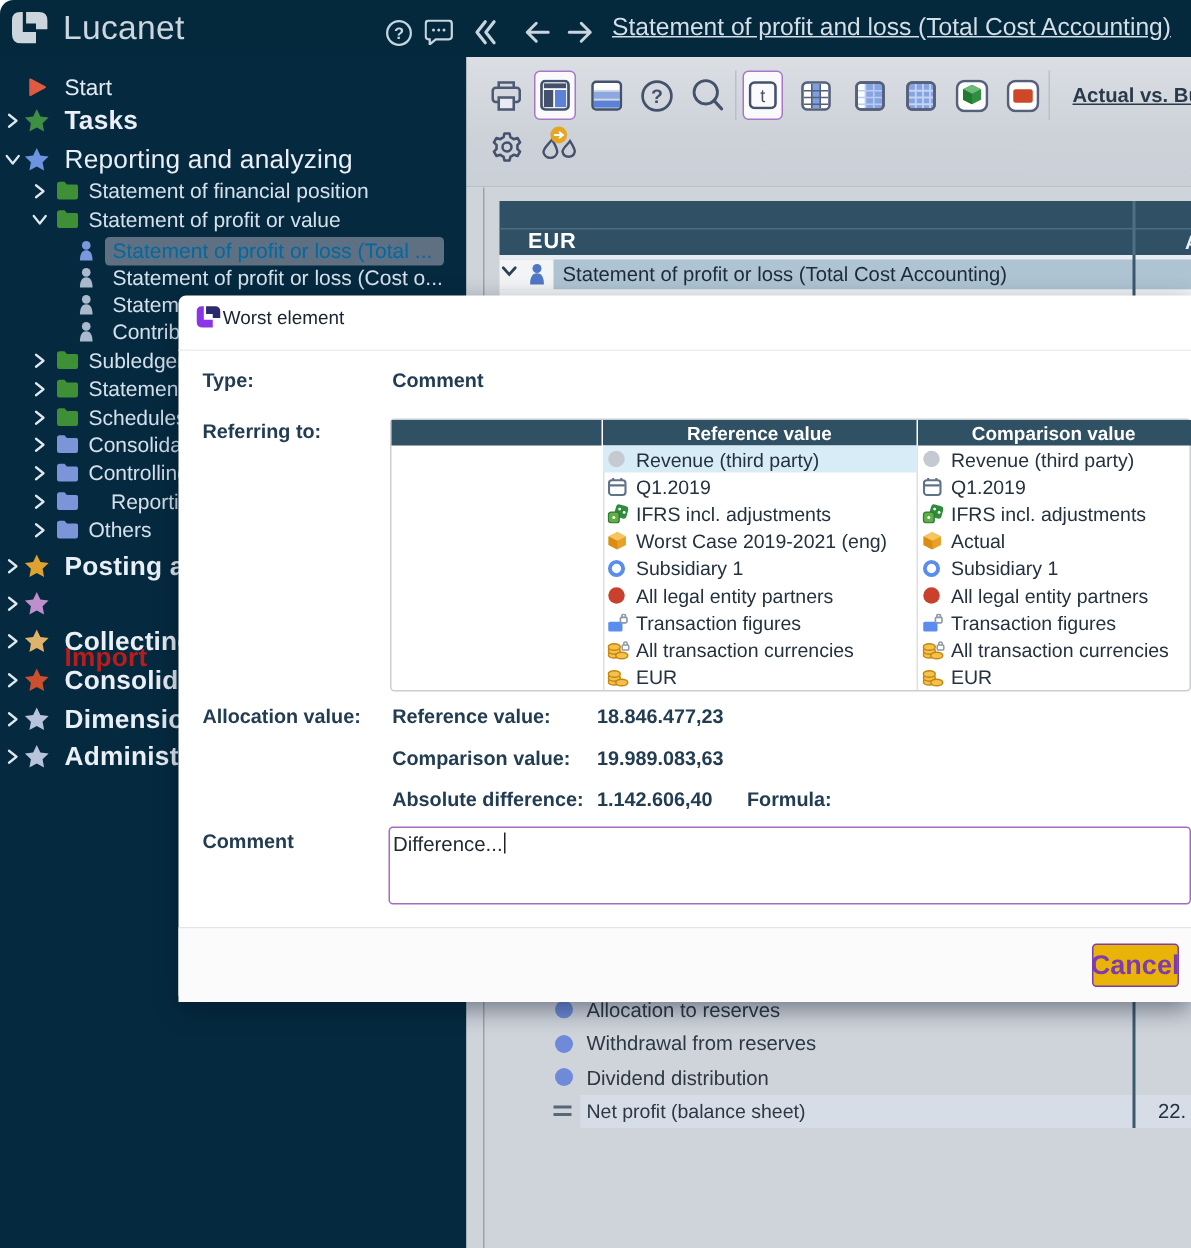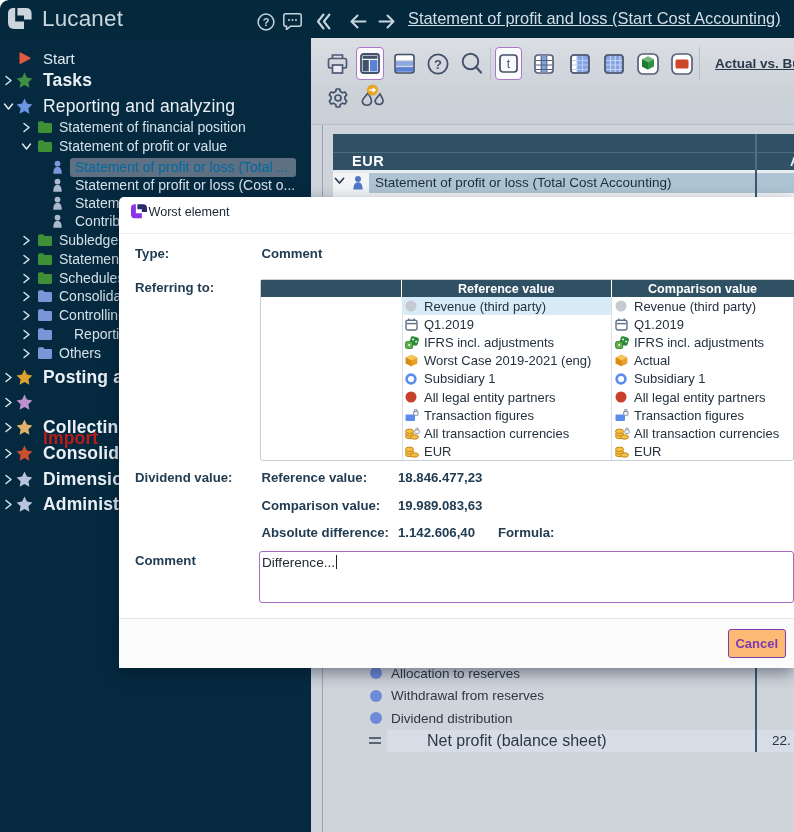--- a/index.html
+++ b/index.html
@@ -45,21 +45,21 @@
     </svg>
 <div class="abs row" style="left:391px;top:685.5px;height:20px;color:#2c3844;font-size:13.5px;">Withdrawal from reserves</div>
 <svg class="abs" style="left:369.5px;top:712px;" width="12" height="12" viewBox="0 0 12 12">
       <circle cx="6" cy="6" r="6" fill="#6e8ad8"></circle>
     </svg>
 <div class="abs row" style="left:391px;top:708px;height:20px;color:#2c3844;font-size:13.5px;">Dividend distribution</div>
 <div class="abs" style="left:387px;top:729.5px;width:368px;height:22px;background:#d7dde7;"></div>
 <div class="abs" style="left:757px;top:729.5px;width:37px;height:22px;background:#d7dde7;"></div>
 <div class="abs" style="left:369px;top:737px;width:12px;height:2.2px;background:#5a6675;"></div>
 <div class="abs" style="left:369px;top:742px;width:12px;height:2.2px;background:#5a6675;"></div>
-<div class="abs row" style="left:391px;top:730.5px;height:20px;color:#2c3844;font-size:16px;margin-left:36px;">Net profit (balance sheet)</div>
+<div class="abs row" style="left:391px;top:730.5px;height:20px;color:#2c3844;font-size:13px;">Net profit (balance sheet)</div>
 <div class="abs row" style="left:772px;top:730.5px;height:20px;color:#253243;font-size:13.5px;">22.</div>
 <div class="abs" style="left:755px;top:668px;width:1.6px;height:84px;background:#3c5a6e;"></div>
 <svg class="abs" style="left:327px;top:53px;" width="21" height="22" viewBox="0 0 21 22">
 <path d="M5.5 5.5 L5.5 2 L15.5 2 L15.5 5.5" fill="none" stroke="#4d5a74" stroke-width="1.7"></path>
 <rect x="1.5" y="5.5" width="18" height="9.5" rx="2" fill="none" stroke="#4d5a74" stroke-width="1.7"></rect>
 <rect x="5.5" y="12" width="10" height="8" fill="#e9eaf2" stroke="#4d5a74" stroke-width="1.7"></rect>
 </svg>
 <div class="abs" style="left:356px;top:47px;width:28px;height:33px;border:1.5px solid #a877c8;border-radius:4px;background:#fafafd;box-sizing:border-box;"></div>
 <svg class="abs" style="left:360px;top:53px;" width="20" height="21" viewBox="0 0 20 21">
 <rect x="1" y="1" width="18" height="19" rx="2.5" fill="none" stroke="#44516b" stroke-width="1.8"></rect>
@@ -290,21 +290,21 @@
 <path d="M7.5 1.5 L2 8.5 L7.5 15.5" fill="none" stroke="#c8d4de" stroke-width="2.1" stroke-linecap="round" stroke-linejoin="round"></path>
 <path d="M13.4 1.5 L7.9 8.5 L13.4 15.5" fill="none" stroke="#c8d4de" stroke-width="2.1" stroke-linecap="round" stroke-linejoin="round"></path>
 </svg>
 <svg class="abs" style="left:349px;top:13.5px;" width="18" height="15" viewBox="0 0 18 15">
 <path d="M16.5 7.5 L2.5 7.5 M8.5 1.5 L2.5 7.5 L8.5 13.5" fill="none" stroke="#c8d4de" stroke-width="2" stroke-linecap="round" stroke-linejoin="round"></path>
 </svg>
 <svg class="abs" style="left:378px;top:13.5px;" width="18" height="15" viewBox="0 0 18 15">
 <path d="M1.5 7.5 L15.5 7.5 M9.5 1.5 L15.5 7.5 L9.5 13.5" fill="none" stroke="#c8d4de" stroke-width="2" stroke-linecap="round" stroke-linejoin="round"></path>
 </svg>
 <div class="abs row" style="left:408px;top:0;height:37px;color:#d4dee7;font-size:16.4px;">
-      <span style="text-decoration:underline;">Statement of profit and loss (Start Cost Accounting)</span>
+      <span style="text-decoration:underline;">Statement of profit and loss (Total Cost Accounting)</span>
     </div>
 <div class="abs" style="left:119px;top:197px;width:675px;height:471px;background:#fff;border-radius:5px 0 0 5px;box-shadow:0 5px 16px rgba(5,15,35,0.45);"></div>
 <svg class="abs" style="left:131px;top:204px;" width="16" height="14.5" viewBox="0 0 23.6 21">
 <path d="M0 5.5 Q0 0 5.5 0 L7.2 0 L7.2 13.4 L16 13.4 L16 21 L6.2 21 Q0 21 0 14.8 Z" fill="#8a35e8"></path>
 <path d="M9.4 0 L18 0 Q23.6 0 23.6 5.6 L23.6 11.5 L16 11.5 L16 7.6 L9.4 7.6 Z" fill="#2b2a6e"></path>
 </svg>
 <div class="abs row" style="left:148.5px;top:203px;height:17px;color:#1a2430;font-size:12.6px;">Worst element</div>
 <div class="abs" style="left:119px;top:232.5px;width:675px;height:1px;background:#ededf3;"></div>
 <div class="abs row" style="left:135px;top:244.5px;height:17px;color:#223c52;font-size:13.2px;font-weight:bold;">Type:</div>
 <div class="abs row" style="left:261.5px;top:244.5px;height:17px;color:#223c52;font-size:13.2px;font-weight:bold;">Comment</div>
@@ -421,27 +421,27 @@
       <path d="M10.8 3 L10.8 2 Q10.8 1 12 1 Q13.2 1 13.2 2 L13.2 3" fill="none" stroke="#8b99a8" stroke-width="1"></path>
     </svg>
 <div class="abs row" style="left:634px;top:424.4px;height:18.2px;color:#24313e;font-size:13px;">All transaction currencies</div>
 <svg class="abs" style="left:615px;top:445.1px;" width="15" height="13" viewBox="0 0 15 13">
       <ellipse cx="4.5" cy="9.5" rx="4" ry="2.2" fill="#f2c14e" stroke="#c8860d" stroke-width="1"></ellipse>
       <ellipse cx="4.5" cy="6.9" rx="4" ry="2.2" fill="#f2c14e" stroke="#c8860d" stroke-width="1"></ellipse>
       <ellipse cx="4.5" cy="4.3" rx="4" ry="2.2" fill="#f2c14e" stroke="#c8860d" stroke-width="1"></ellipse>
       <ellipse cx="9.5" cy="10" rx="4" ry="2.2" fill="#f2c14e" stroke="#c8860d" stroke-width="1"></ellipse>
     </svg>
 <div class="abs row" style="left:634px;top:442.6px;height:18.2px;color:#24313e;font-size:13px;">EUR</div>
-<div class="abs row" style="left:135px;top:469.0px;height:17px;color:#223c52;font-size:13.2px;font-weight:bold;">Dividend value:</div>
+<div class="abs row" style="left:135px;top:469.0px;height:17px;color:#223c52;font-size:13.2px;font-weight:bold;">Allocation value:</div>
 <div class="abs row" style="left:261.5px;top:469.0px;height:17px;color:#223c52;font-size:13.2px;font-weight:bold;">Reference value:</div>
 <div class="abs row" style="left:398px;top:469.0px;height:17px;color:#223c52;font-size:13.2px;font-weight:bold;">18.846.477,23</div>
 <div class="abs row" style="left:261.5px;top:496.5px;height:17px;color:#223c52;font-size:13.2px;font-weight:bold;">Comparison value:</div>
 <div class="abs row" style="left:398px;top:496.5px;height:17px;color:#223c52;font-size:13.2px;font-weight:bold;">19.989.083,63</div>
 <div class="abs row" style="left:261.5px;top:524.0px;height:17px;color:#223c52;font-size:13.2px;font-weight:bold;">Absolute difference:</div>
 <div class="abs row" style="left:398px;top:524.0px;height:17px;color:#223c52;font-size:13.2px;font-weight:bold;">1.142.606,40</div>
 <div class="abs row" style="left:498px;top:524.0px;height:17px;color:#223c52;font-size:13.2px;font-weight:bold;">Formula:</div>
 <div class="abs row" style="left:135px;top:551.5px;height:17px;color:#223c52;font-size:13.2px;font-weight:bold;">Comment</div>
 <div class="abs" style="left:258.5px;top:551px;width:535.5px;height:52px;border:1.2px solid #a66bc0;border-radius:3px;background:#fff;box-sizing:border-box;"></div>
 <div class="abs row" style="left:262px;top:553.5px;height:17px;color:#222b35;font-size:13.6px;">Difference...<span style="display:inline-block;width:1.3px;height:14px;background:#222;margin-left:1px;"></span></div>
 <div class="abs" style="left:119px;top:617.5px;width:675px;height:1px;background:#e3e3e9;"></div>
 <div class="abs" style="left:119px;top:618.5px;width:675px;height:49.5px;background:#fbfbfc;"></div>
-<div class="abs row" style="left:727.5px;top:629px;width:58.5px;height:29px;border:1.5px solid #7d3bb0;border-radius:3px;background:#fdba74;color:#7d3bb0;font-size:13px;font-weight:bold;justify-content:center;box-sizing:border-box;">Cancel</div>
+<div class="abs row" style="left:727.5px;top:629px;width:58.5px;height:29px;border:1.5px solid #7d3bb0;border-radius:3px;background:#eab308;color:#7d3bb0;font-size:18px;font-weight:bold;justify-content:center;box-sizing:border-box;">Cancel</div>
 </div>
 
 </body></html>

